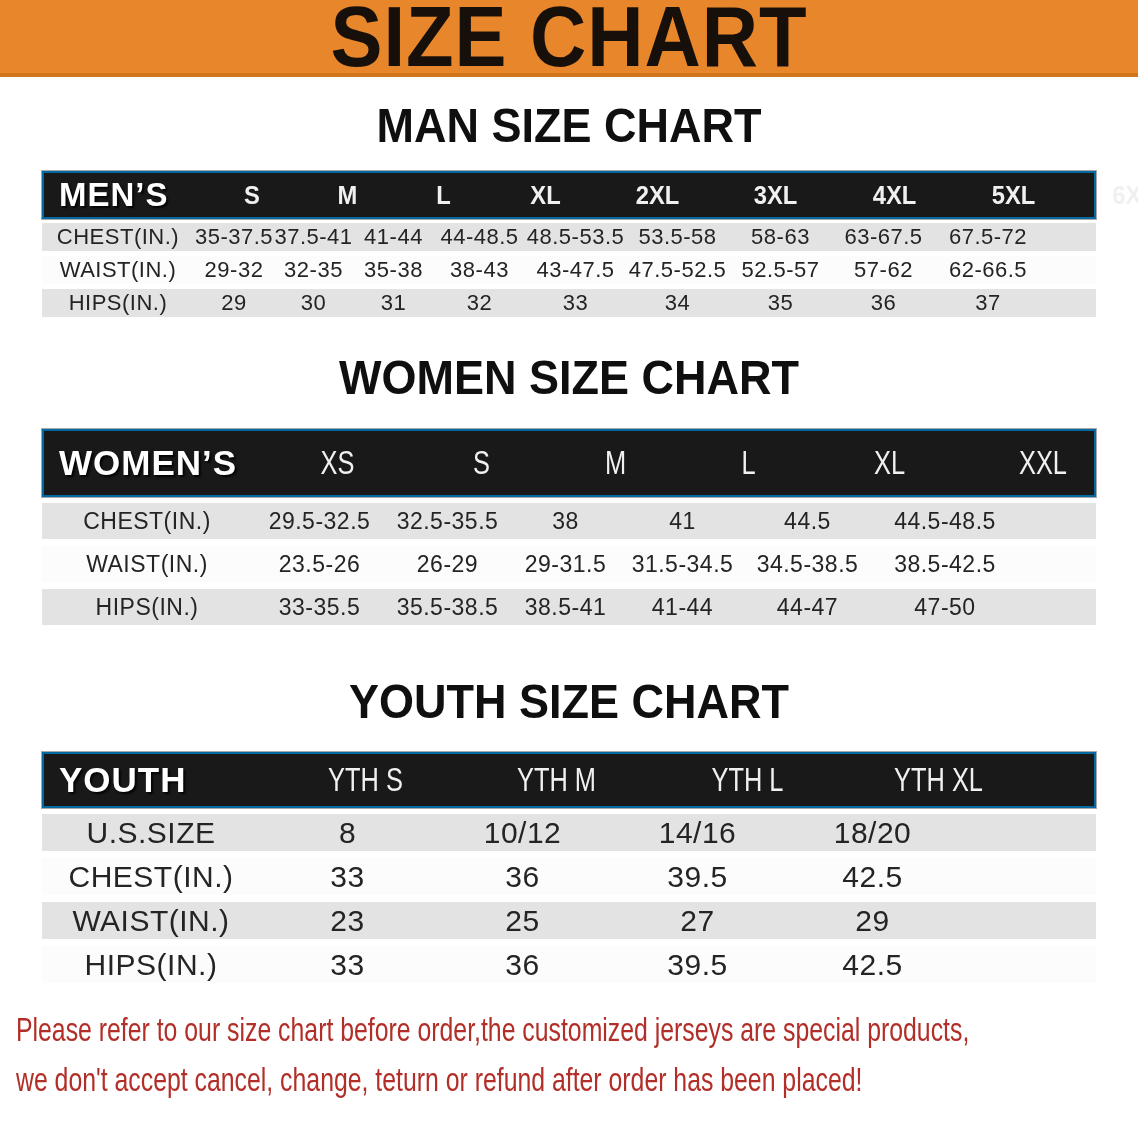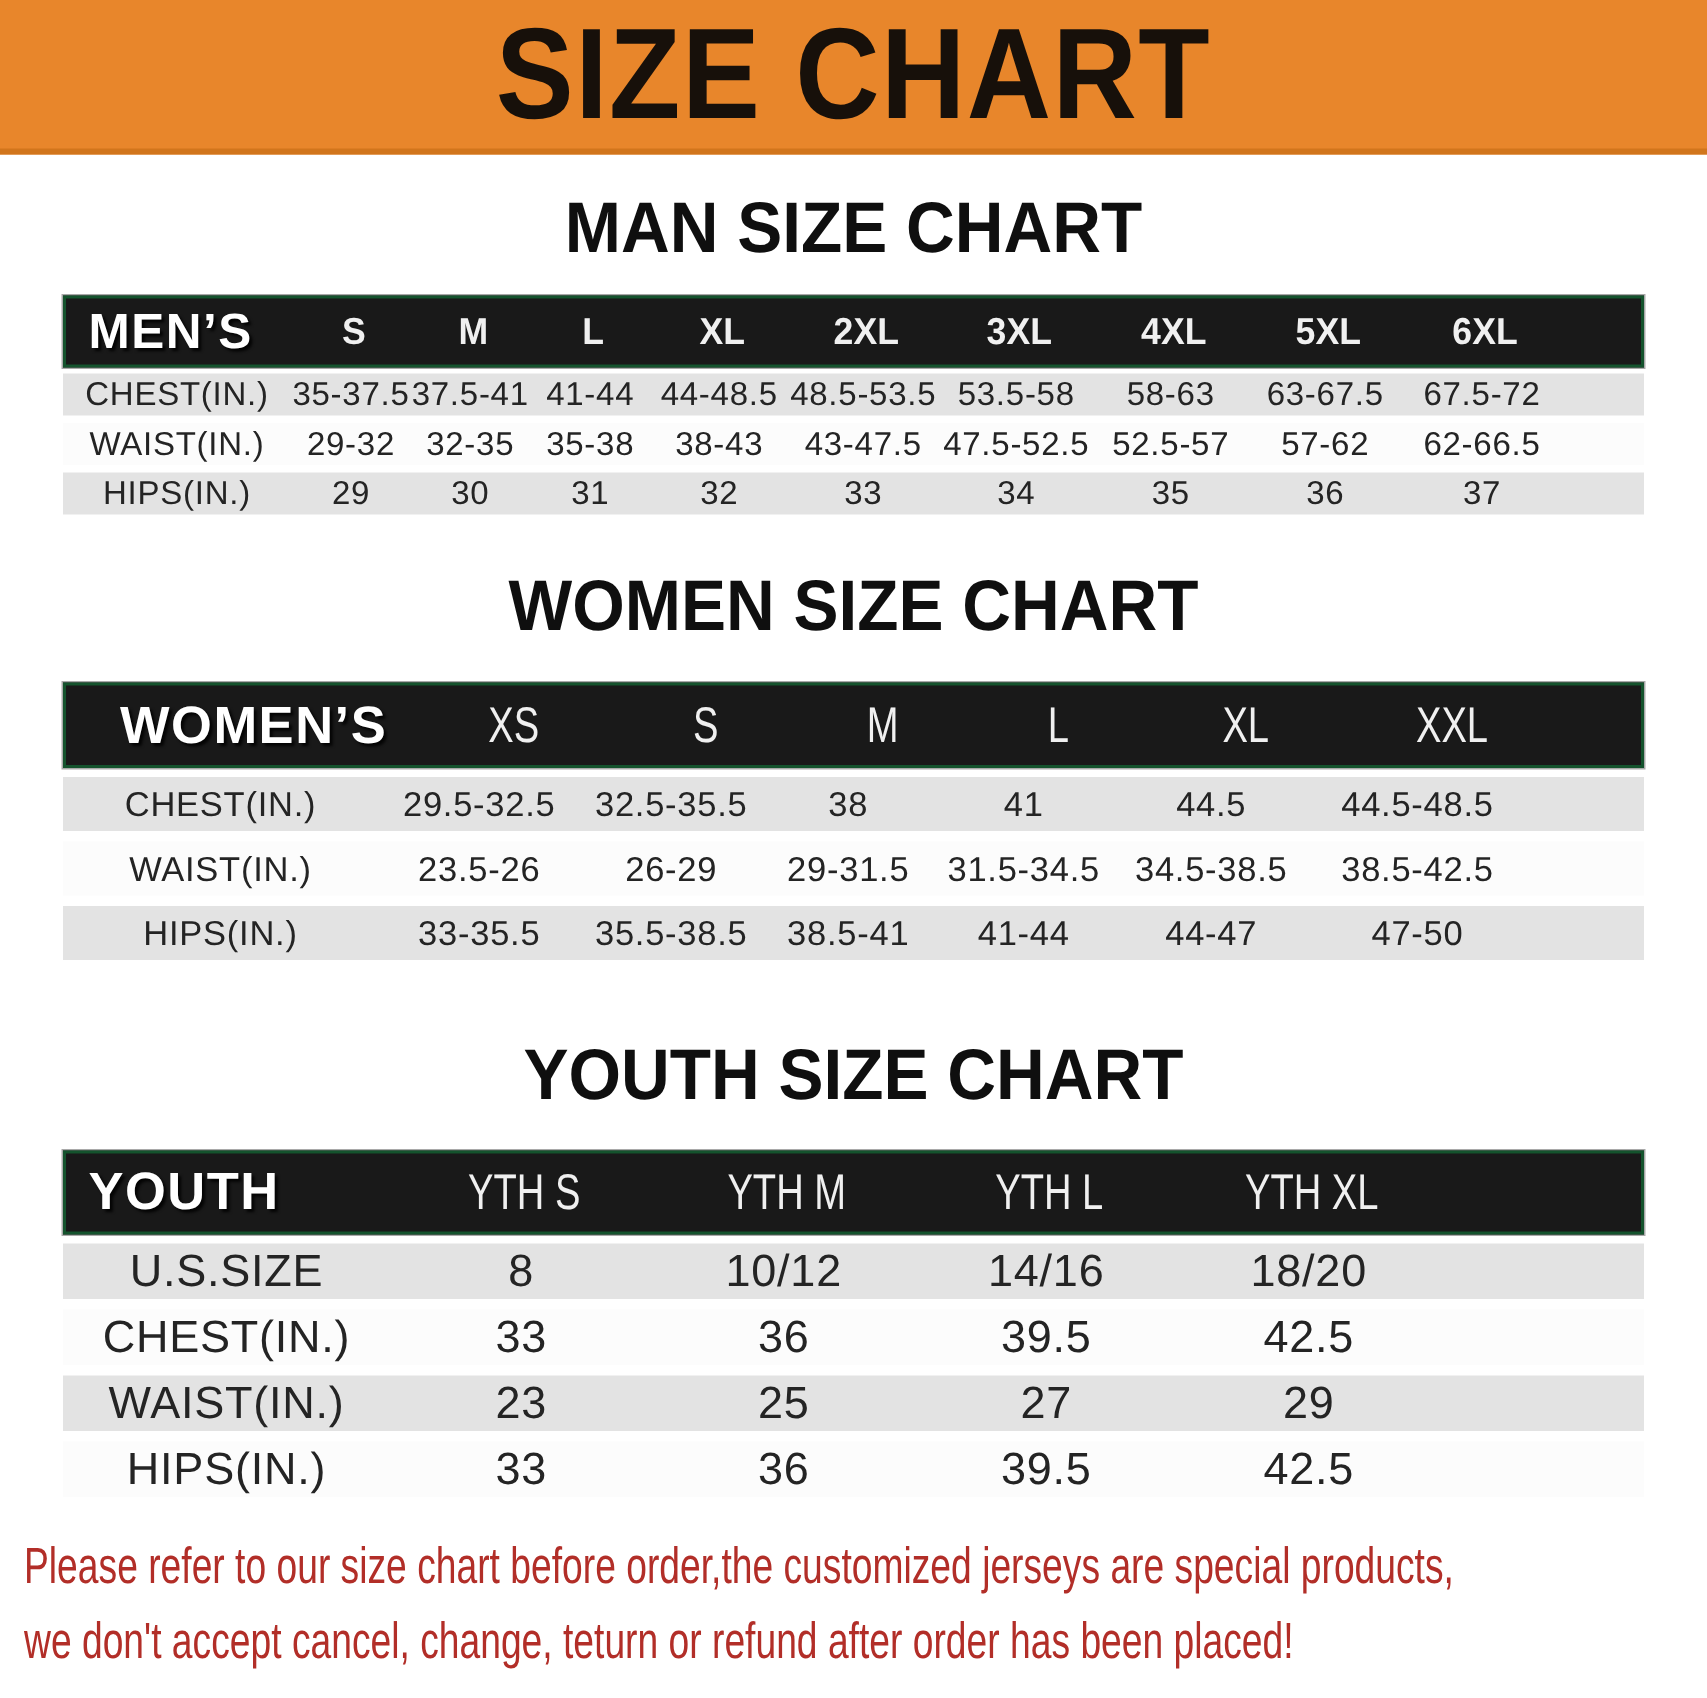--- a/index.html
+++ b/index.html
@@ -6,21 +6,21 @@
   html, body { width:1138px; }
   body {
     height:1132px;
     background:#ffffff;
     font-family:"Liberation Sans", sans-serif;
     overflow:hidden;
   }
 
   
   .banner {
-    height:103px;
+    height:77px;
     background:var(--banner-bg,#e8862b);
     border-bottom:4px solid var(--banner-border,#d1751c);
     display:flex; align-items:center; justify-content:center;
   }
   .banner-title {
     font-size:82px; font-weight:bold; color:#17100a;
     letter-spacing:1px; line-height:1; transform:scale(0.95,1.05);
     white-space:nowrap;
   }
 
@@ -42,25 +42,26 @@
   .table-women { margin-top:26px; }
   .table-youth { margin-top:25px; }
 
   .grid-men   { display:grid; grid-template-columns:152px 80px 79px 81px 91px 101px 103px 103px 103px 106px 1fr; align-items:center; }
   .grid-women { display:grid; grid-template-columns:210px 135px 121px 115px 119px 131px 144px 1fr; align-items:center; }
   .grid-youth { display:grid; grid-template-columns:218px 175px 175px 175px 175px 1fr; align-items:center; }
 
   .bar {
     background:var(--bar-bg,#191919);
     color:#ffffff;
-    border:2px solid #14532d;
+    border:2px solid #0369a1;
     box-shadow:0 0 0 1px #a9a9a9;
+    gap:16px;
   }
   .bar-men   { height:48px; margin-bottom:4px; }
-  .bar-women { height:57px; margin-bottom:6px;padding-left:21px; }
+  .bar-women { height:68px; margin-bottom:6px; }
   .bar-youth { height:56px; margin-bottom:6px; }
 
   .bar-label {
     padding-left:15px; font-weight:bold; letter-spacing:1px;
     text-shadow:2px 2px 2px rgba(0,0,0,0.85);
     white-space:nowrap;
   }
   .bar-men   .bar-label { font-size:33px; }
   .bar-women .bar-label,
   .bar-youth .bar-label { font-size:35px; }

